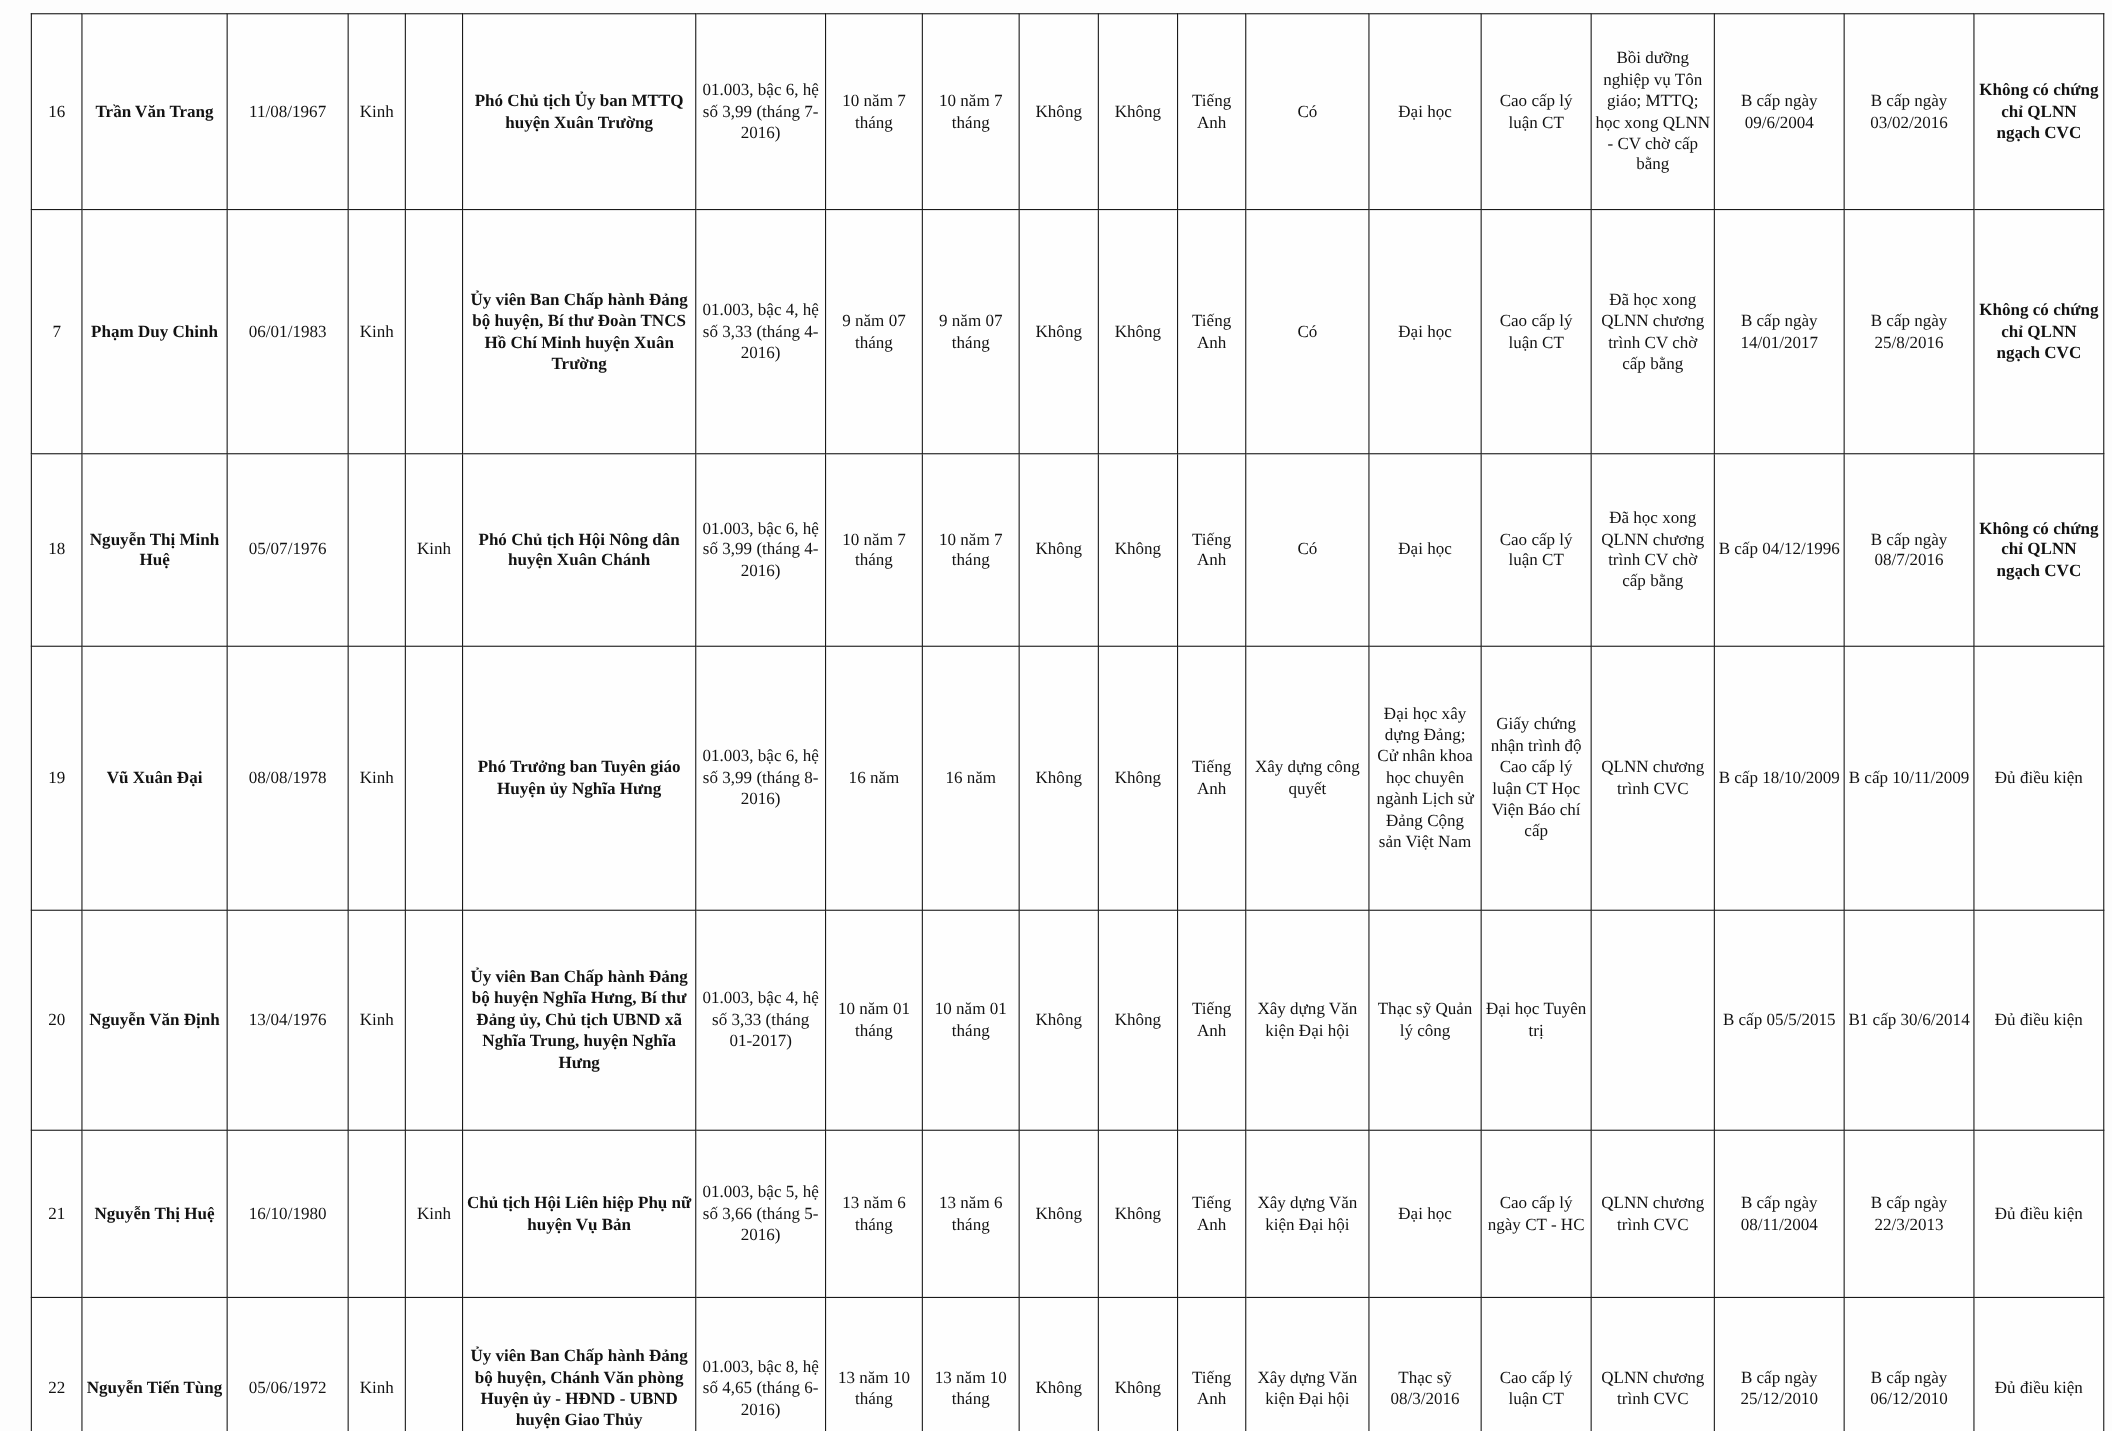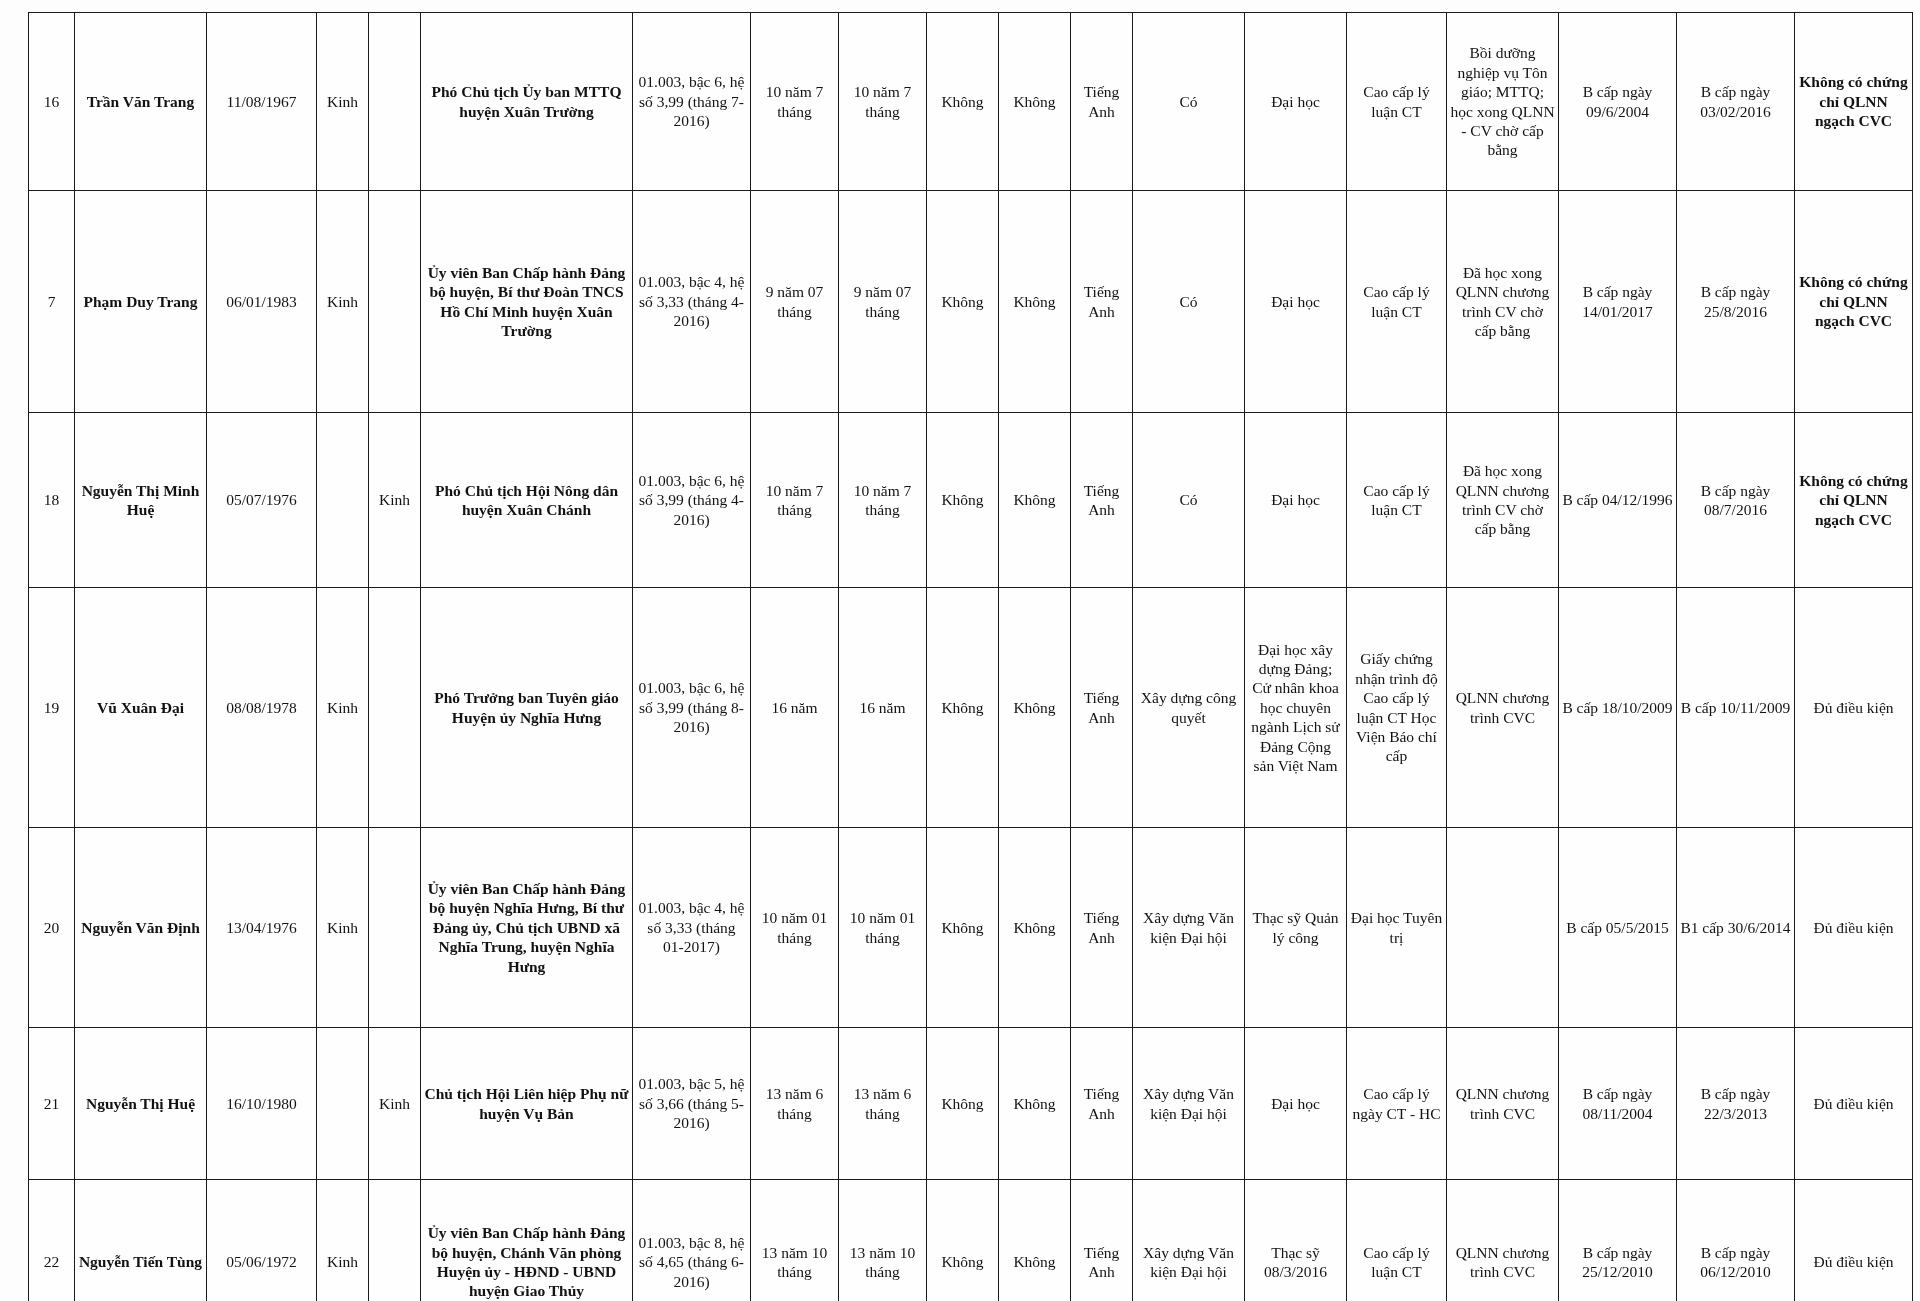--- a/index.html
+++ b/index.html
@@ -133,21 +133,21 @@
             <td>Có</td>
             <td>Đại học</td>
             <td>Cao cấp lý luận CT</td>
             <td>Bồi dưỡng nghiệp vụ Tôn giáo; MTTQ; học xong QLNN - CV chờ cấp bằng</td>
             <td>B cấp ngày 09/6/2004</td>
             <td>B cấp ngày 03/02/2016</td>
             <td class="bold">Không có chứng chỉ QLNN ngạch CVC</td>
           </tr>
           <tr style="height: 222px;">
             <td>7</td>
-            <td class="bold">Phạm Duy Trang</td>
+            <td class="bold">Phạm Duy Chinh</td>
             <td>06/01/1983</td>
             <td>Kinh</td>
             <td></td>
             <td class="bold">Ủy viên Ban Chấp hành Đảng bộ huyện, Bí thư Đoàn TNCS Hồ Chí Minh huyện Xuân Trường</td>
             <td>01.003, bậc 4, hệ số 3,33 (tháng 4-2016)</td>
             <td>9 năm 07 tháng</td>
             <td>9 năm 07 tháng</td>
             <td>Không</td>
             <td>Không</td>
             <td>Tiếng Anh</td>

